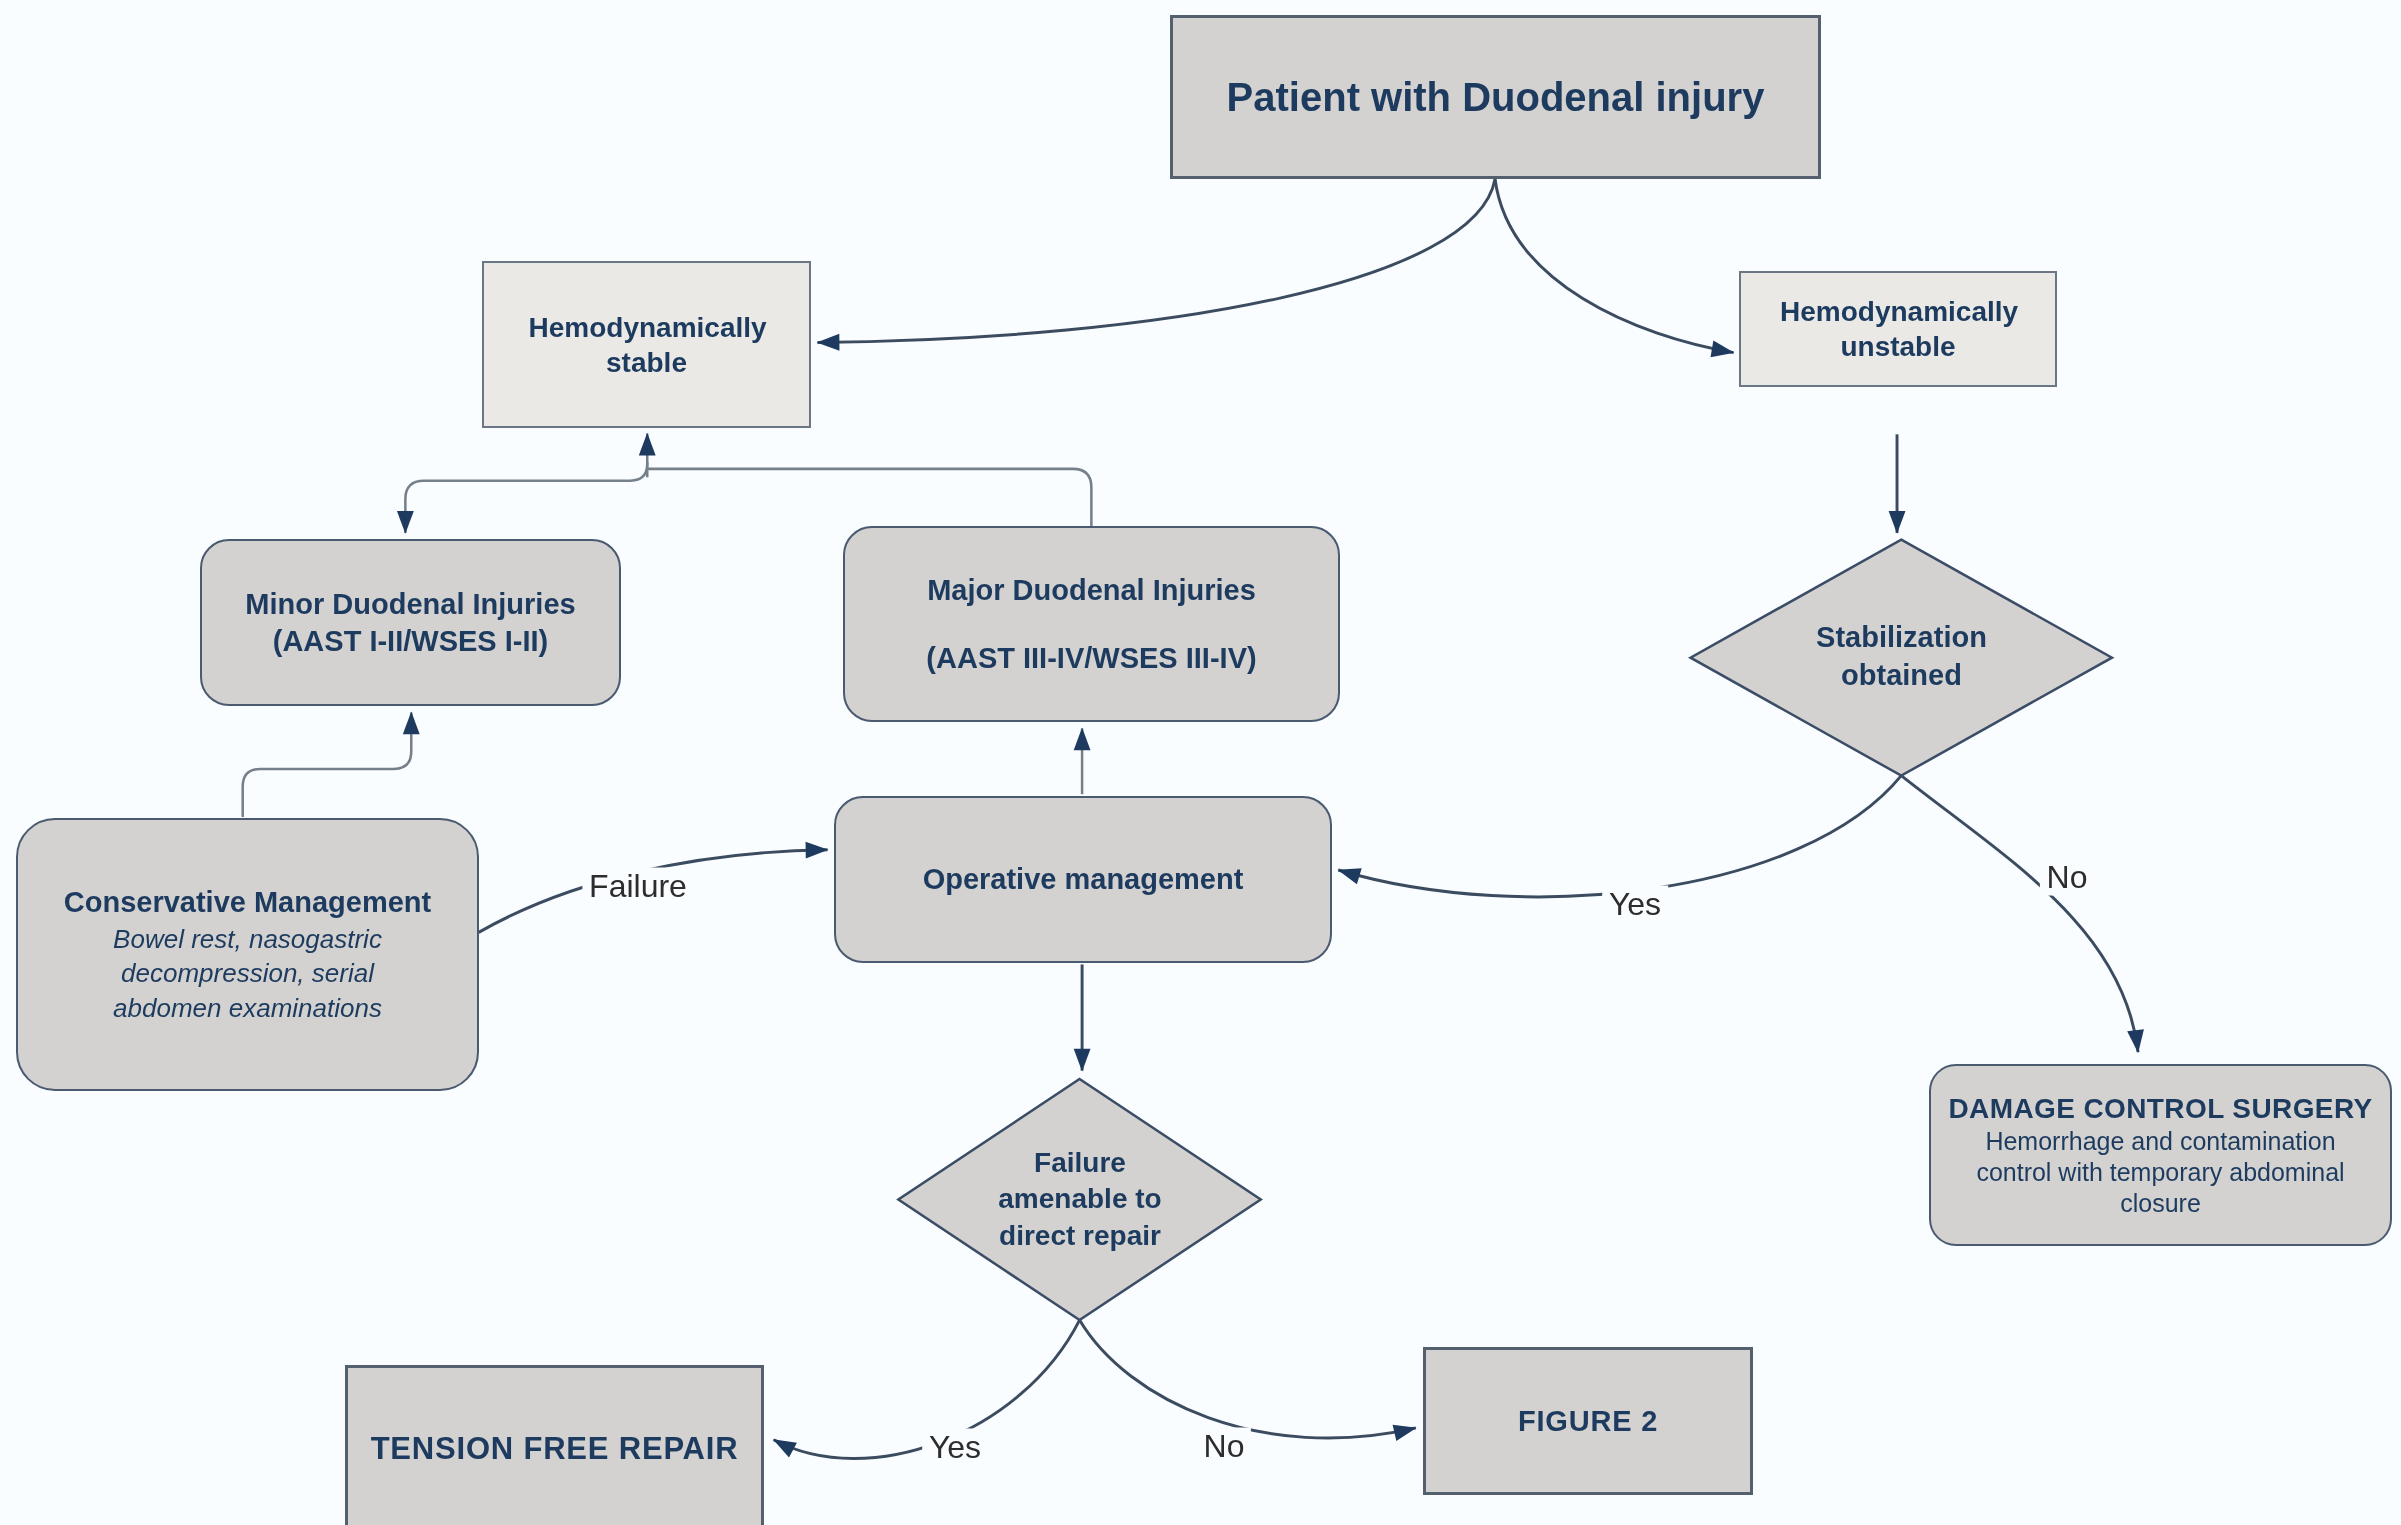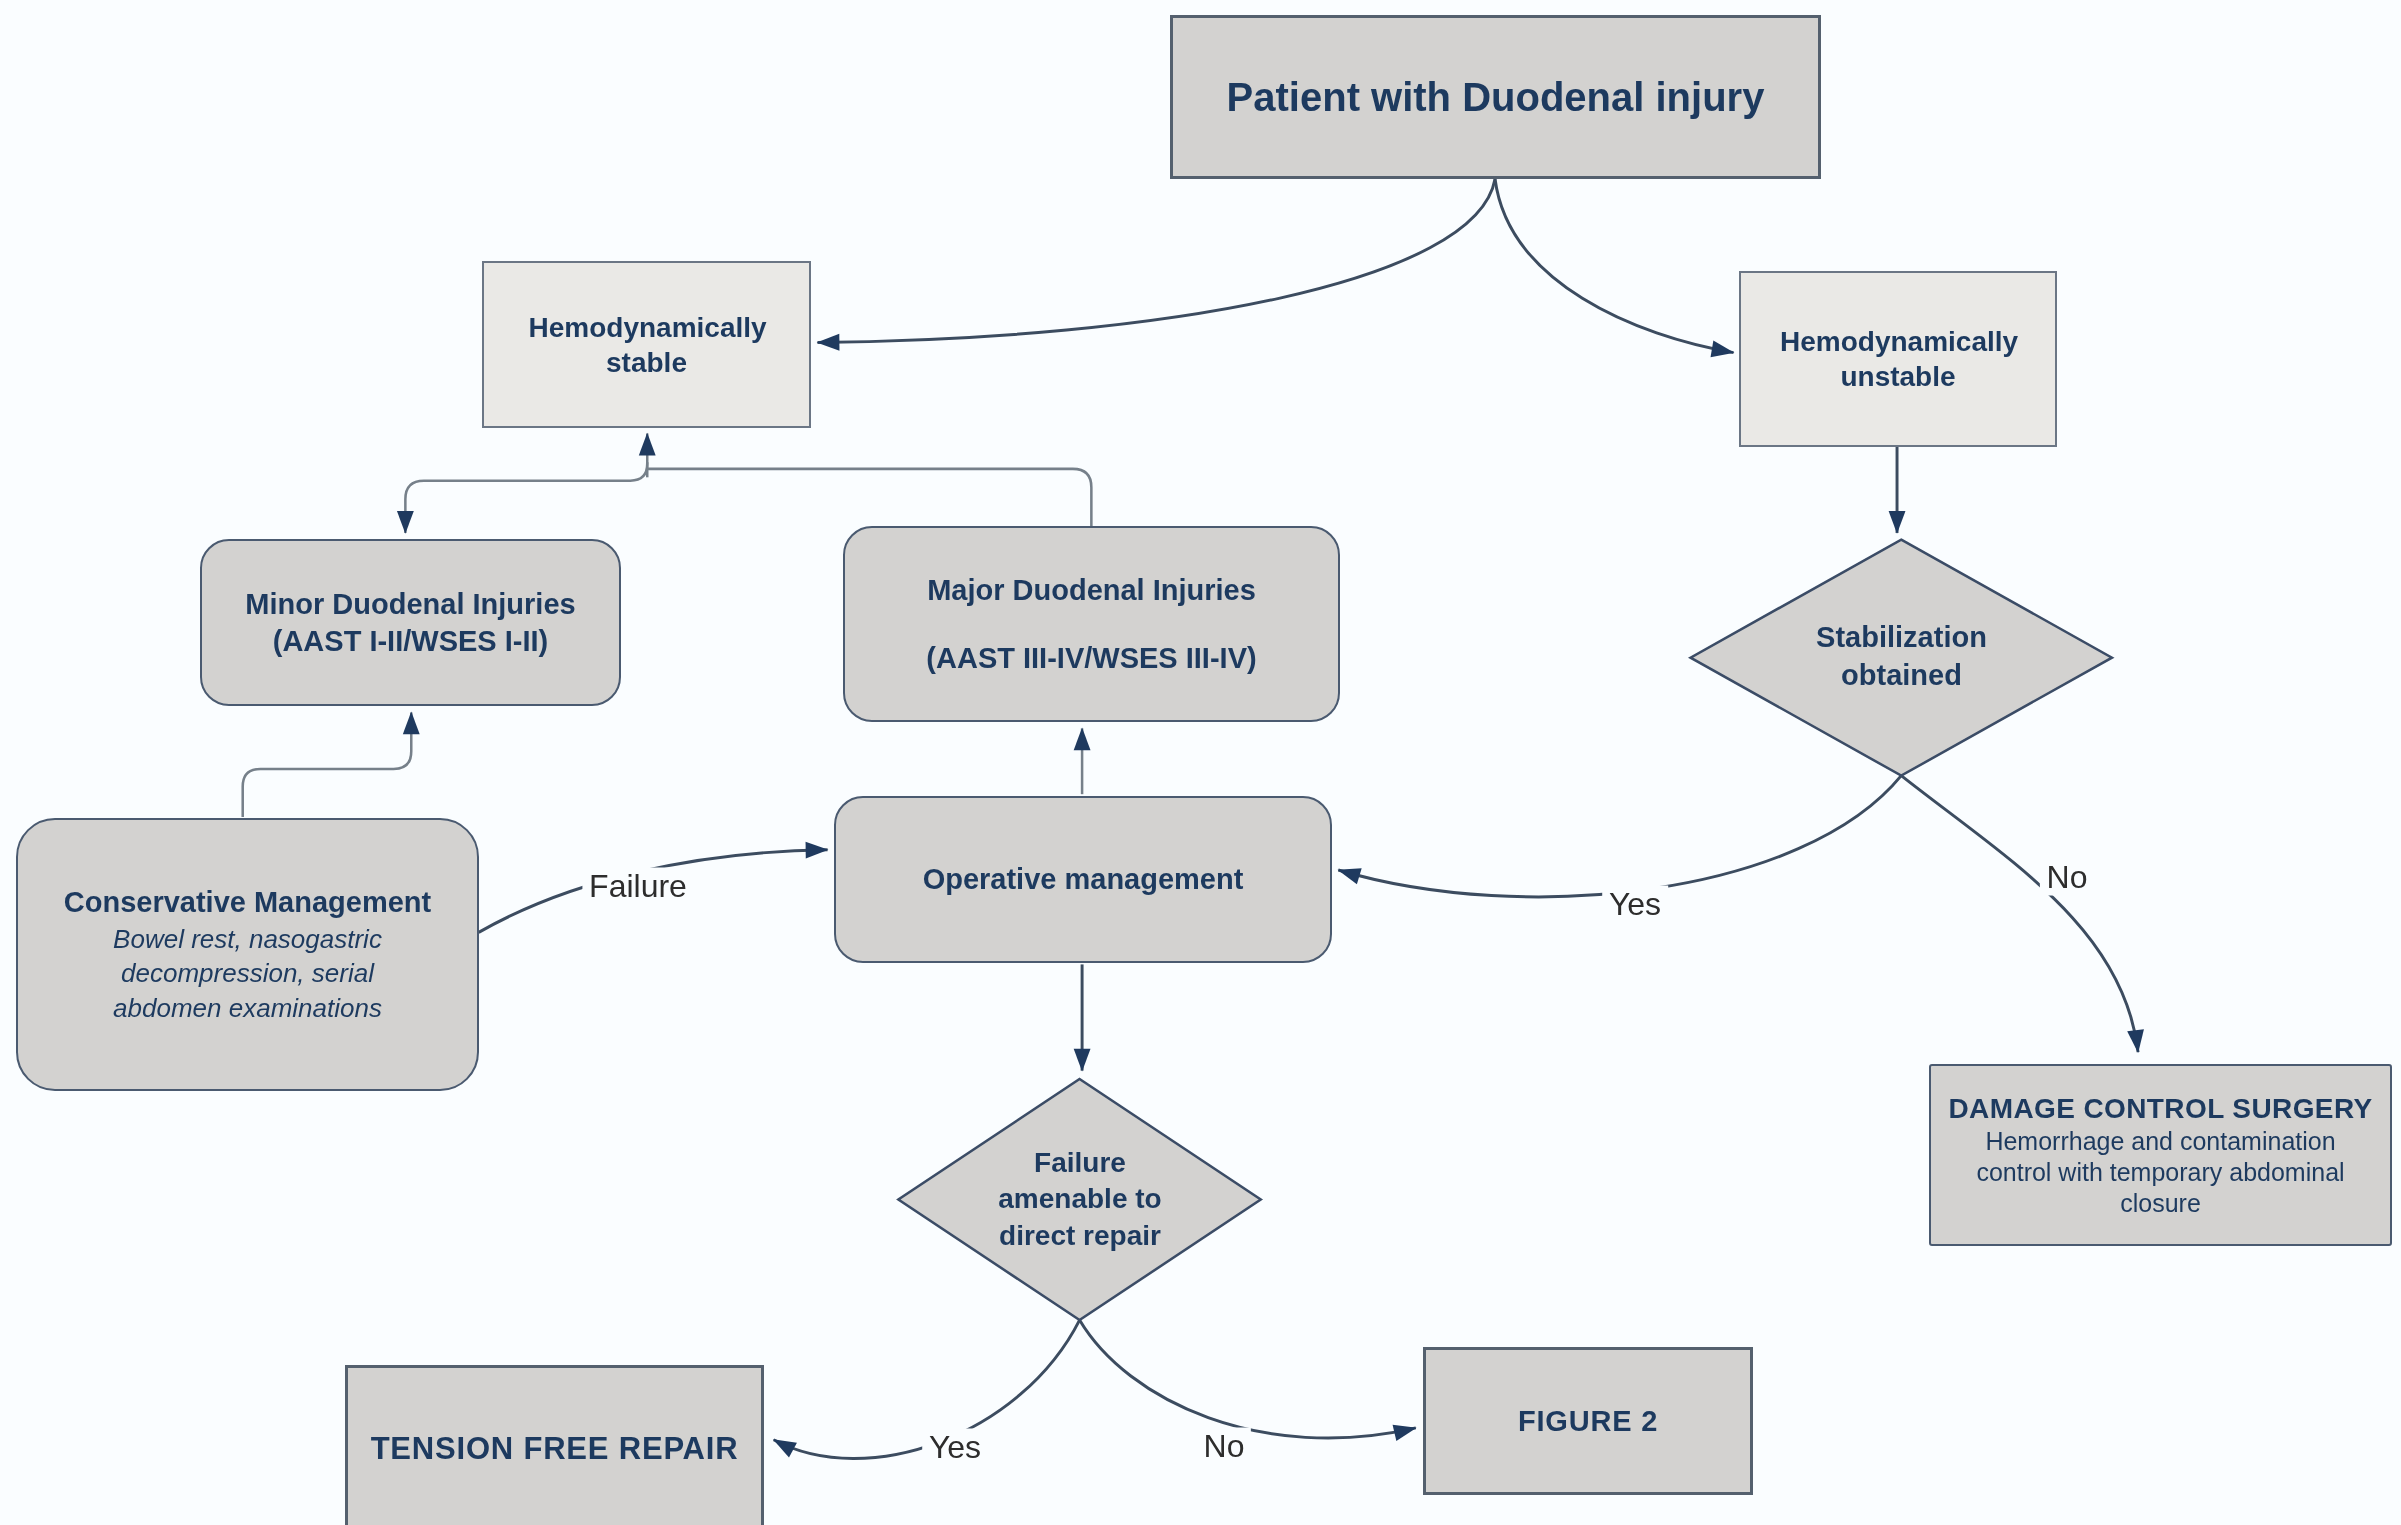--- a/index.html
+++ b/index.html
@@ -21,28 +21,28 @@
     text-align:center;color:var(--text,#1d3a5f);font-weight:bold;line-height:1.25;
   }
   .rect{background:var(--node-fill,#d3d2d0);border:3.4px solid var(--node-border,#54606e);justify-content:center;}
   .light{background:var(--light-fill,#eae9e6);border:2.5px solid var(--light-border,#6b7685);}
   .round{background:var(--node-fill,#d3d2d0);border:2.5px solid var(--round-border,#4a5a70);border-radius:29px;}
   .diamond-label{position:absolute;display:flex;align-items:center;justify-content:center;
     text-align:center;color:var(--text,#1d3a5f);font-weight:bold;line-height:1.3;}
 
   #patient{left:1170px;top:15px;width:651px;height:164px;font-size:40px;}
   #stable{left:482px;top:261px;width:329px;height:167px;font-size:28px;}
-  #unstable{left:1739px;top:271px;width:318px;height:176px;font-size:28px;}
+  #unstable{left:1739px;top:271px;width:318px;height:116px;font-size:28px;}
   #minor{left:200px;top:539px;width:421px;height:167px;font-size:29px;}
   #major{left:843px;top:526px;width:497px;height:196px;font-size:29px;gap:32px;}
   #conservative{left:16px;top:818px;width:463px;height:273px;border-radius:39px;}
   .cons-title{font-size:29px;font-weight:bold;}
   .cons-body{font-size:26px;font-style:italic;font-weight:normal;width:303px;line-height:1.32;margin-top:1.7px;}
   #operative{left:834px;top:796px;width:498px;height:167px;font-size:29px;}
-  #damage{left:1929px;top:1064px;width:463px;height:182px;border-radius:3px;}
+  #damage{left:1929px;top:1064px;width:463px;height:182px;border-radius:27px;}
   .dmg-title{font-size:28px;font-weight:bold;letter-spacing:0.4px;}
   .dmg-body{font-size:25px;font-weight:normal;width:426px;line-height:1.25;}
   #tension{left:345px;top:1365px;width:419px;height:168px;font-size:31px;letter-spacing:0.8px;}
   #figure2{left:1423px;top:1347px;width:330px;height:148px;font-size:29px;letter-spacing:0.8px;}
 
   #stab-label{left:1691px;top:539px;width:421px;height:236px;font-size:29px;}
   #stab-label span{width:219px;}
   #lesions-label{left:899px;top:1079px;width:362px;height:241px;font-size:28px;}
   #lesions-label span{width:185px;}
 

